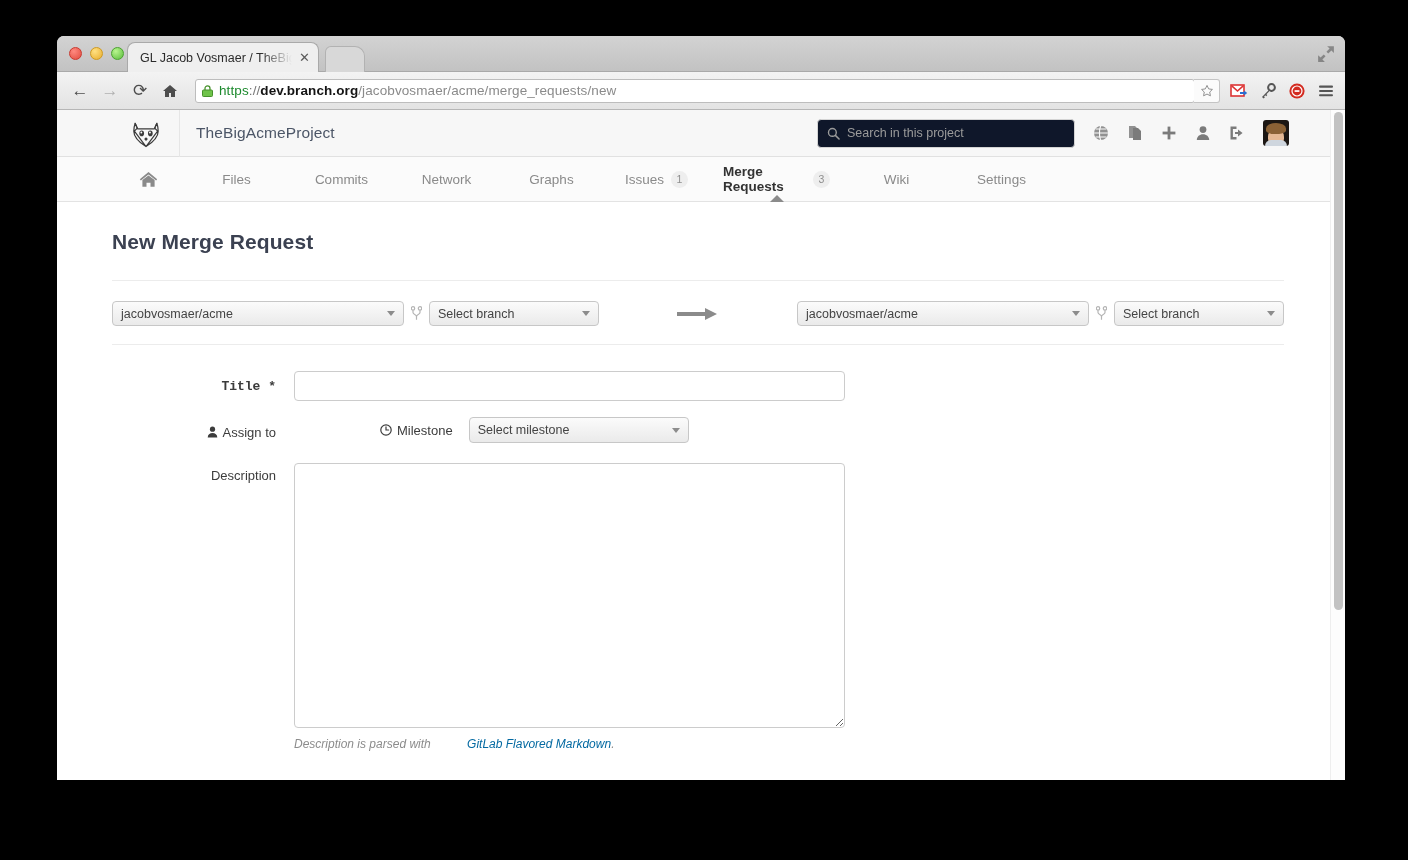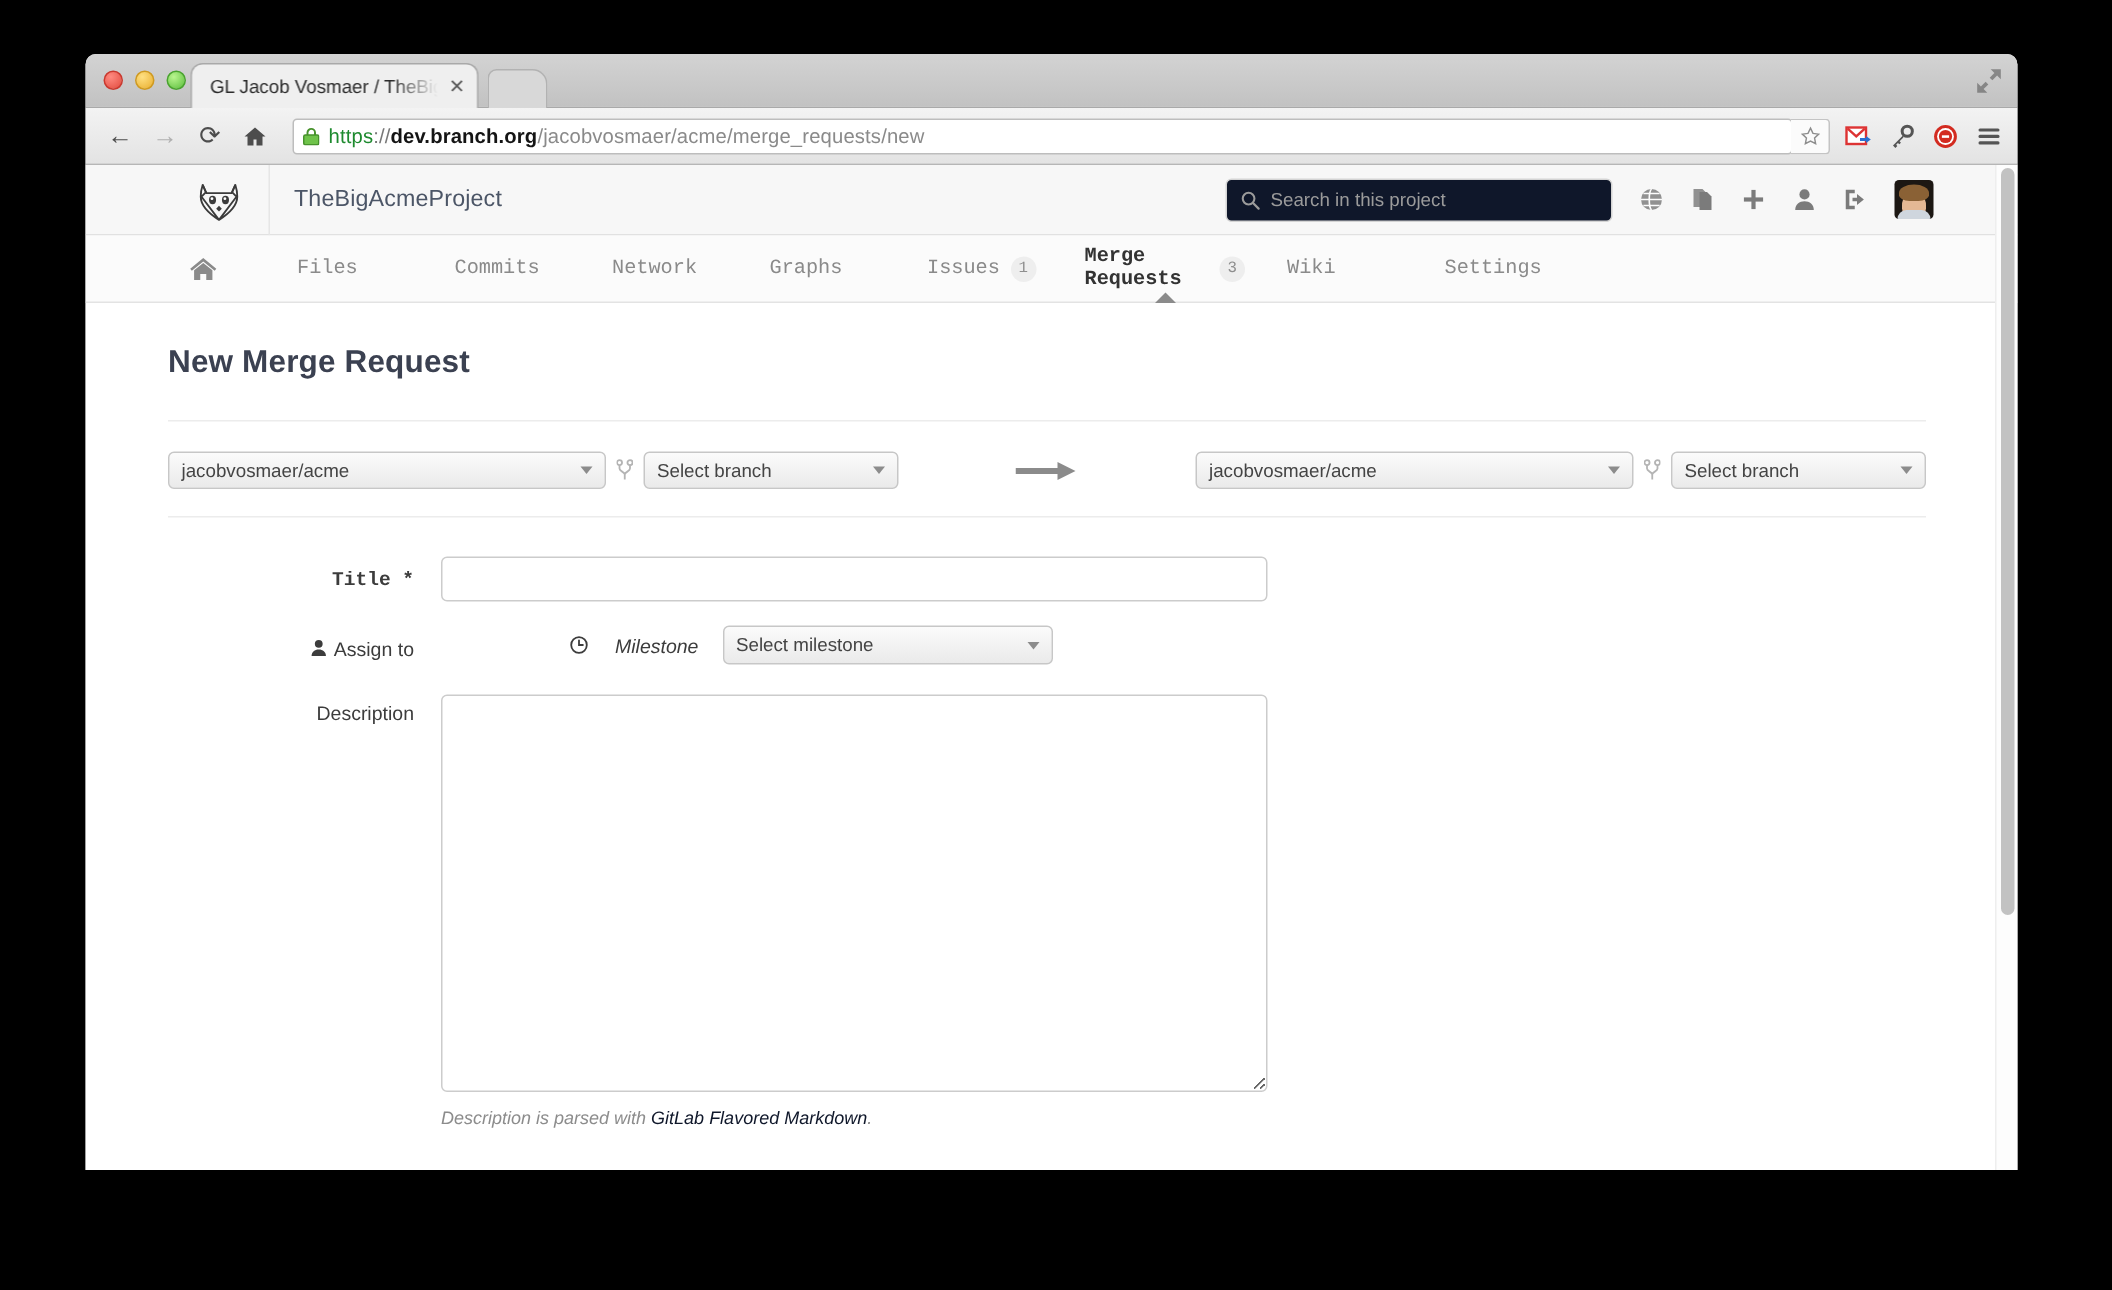--- a/index.html
+++ b/index.html
@@ -187,26 +187,25 @@
   .gl-nav {
     height: 45px;
     background: #fbfbfb;
     border-bottom: 1px solid #e3e3e3;
     display: flex; align-items: stretch;
     padding-left: 55px;
     position: relative;
   }
   .navitem {
     position: relative;
-    display: flex; align-items: center; 
+    display: flex; align-items: center; justify-content: center;
     gap: 7px;
     font-size: 13.5px; color: #8a8a8a;
     padding: 0 14px;
     width: 105px;
-    font-family: Liberation Mono, monospace;
   }
   .navitem.home { width: 72px; }
   .navitem.active { color: #333; font-weight: bold; }
   .navitem.wide { width: 135px; }
   .badge {
     display: inline-flex; align-items: center; justify-content: center;
     min-width: 17px; height: 17px; padding: 0 5px;
     border-radius: 9px; background: #eeeeee; color: #8e8e8e;
     font-size: 10.5px; font-weight: normal;
   }
@@ -279,32 +278,32 @@
   .flabel.bold { font-weight: bold; font-family: Liberation Mono, monospace; }
   .flabel.top { height: auto; padding-top: 5px; align-items: flex-start; }
   .text-input {
     width: 551px; height: 30px;
     background: #fff; border: 1px solid #ccc; border-radius: 4px;
   }
   .sel.user { width: 270px; height: 26px; }
   .sel.milestone { width: 220px; height: 26px; }
   .milestone-label {
     font-size: 13px; color: #3c3c3c;
-    display: flex; align-items: center; gap: 18px;
-    margin-left: 86px; margin-right: 16px; height: 26px; font-style: italic;
+    display: flex; align-items: center; gap: 5px;
+    margin-left: 86px; margin-right: 16px; height: 26px;
   }
   .textarea {
     width: 551px; height: 265px;
     background: #fff; border: 1px solid #ccc; border-radius: 4px;
   }
   .help {
     font-size: 12px; color: #8c8c8c; font-style: italic;
     margin-top: 5px;
   }
-  .help a { color: #0f172a; text-decoration: none; font-style: italic; }
+  .help a { color: #0369a1; text-decoration: none; font-style: italic; margin-left: 33px; }
 </style>
 </head>
 <body>
 
 <div class="window">
 
   <div class="titlebar">
     <div class="traffic">
       <span class="dot red"></span>
       <span class="dot yellow"></span>

